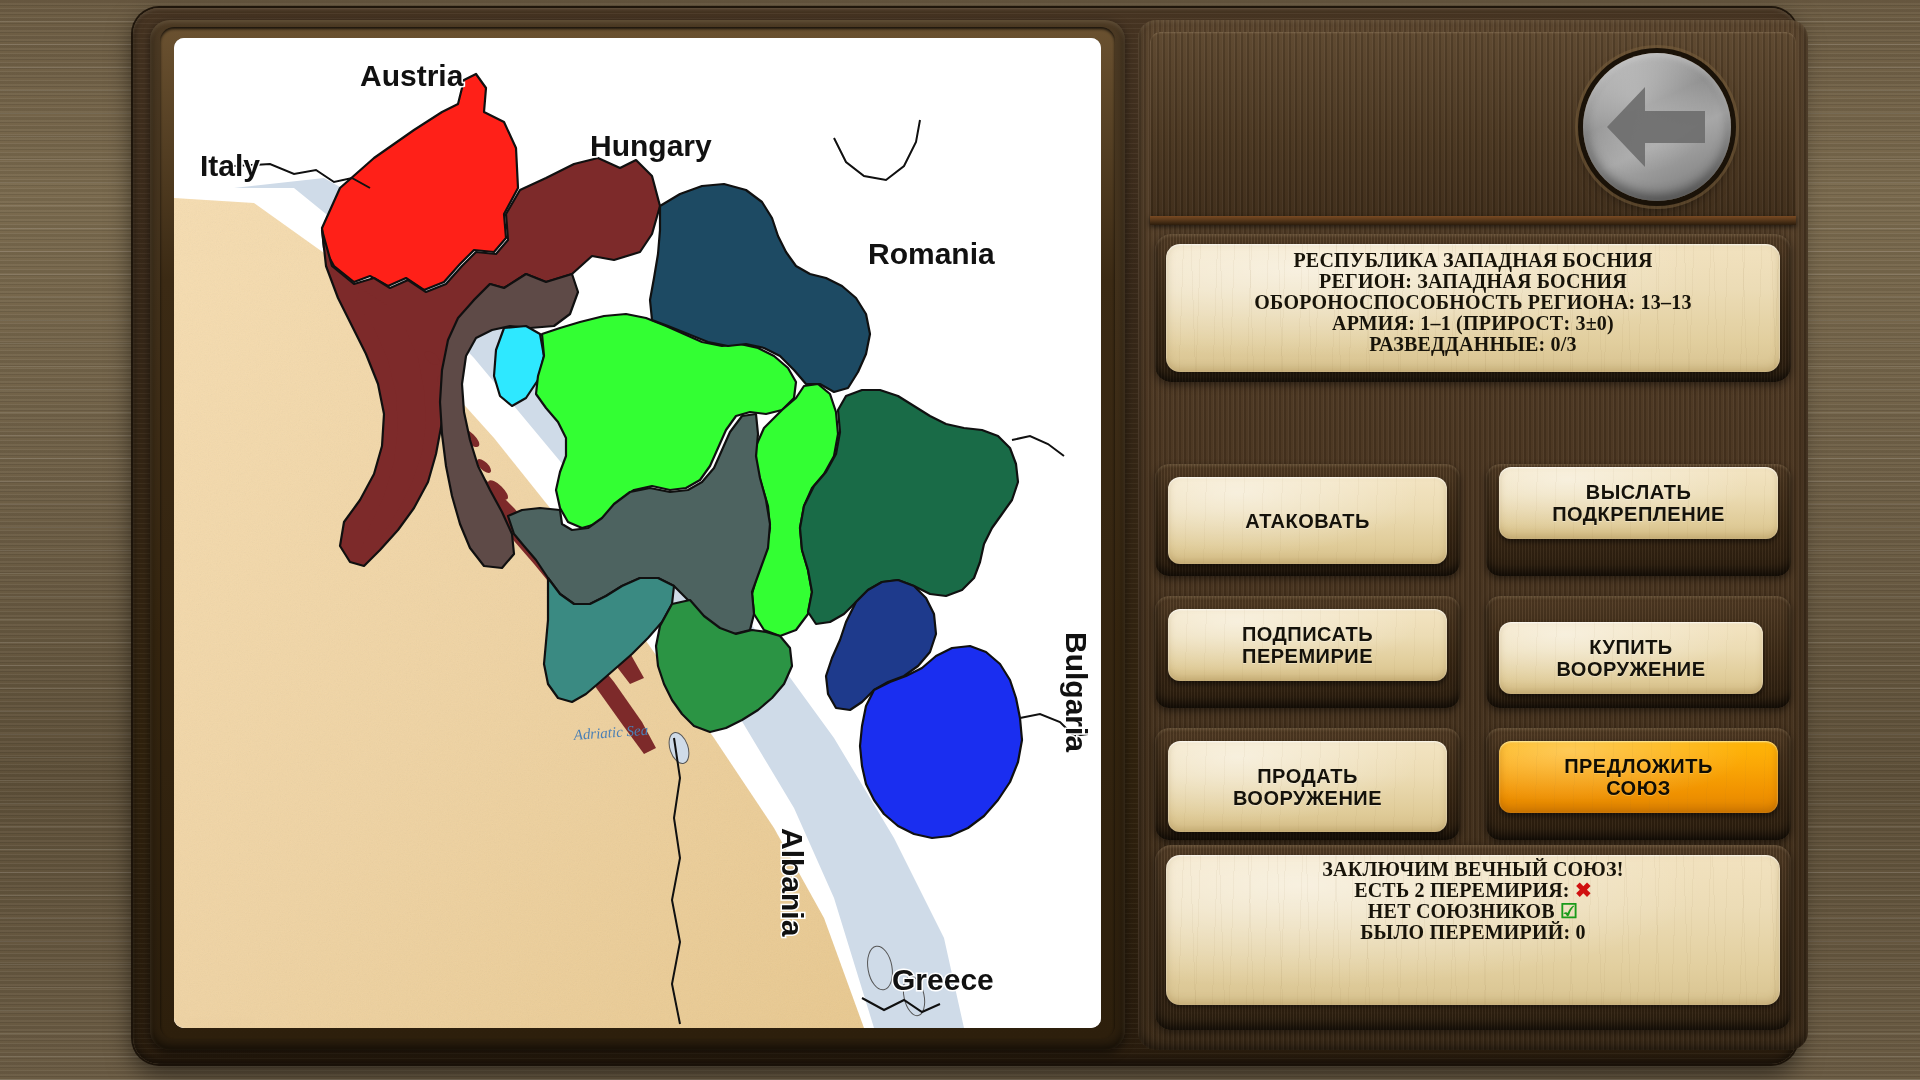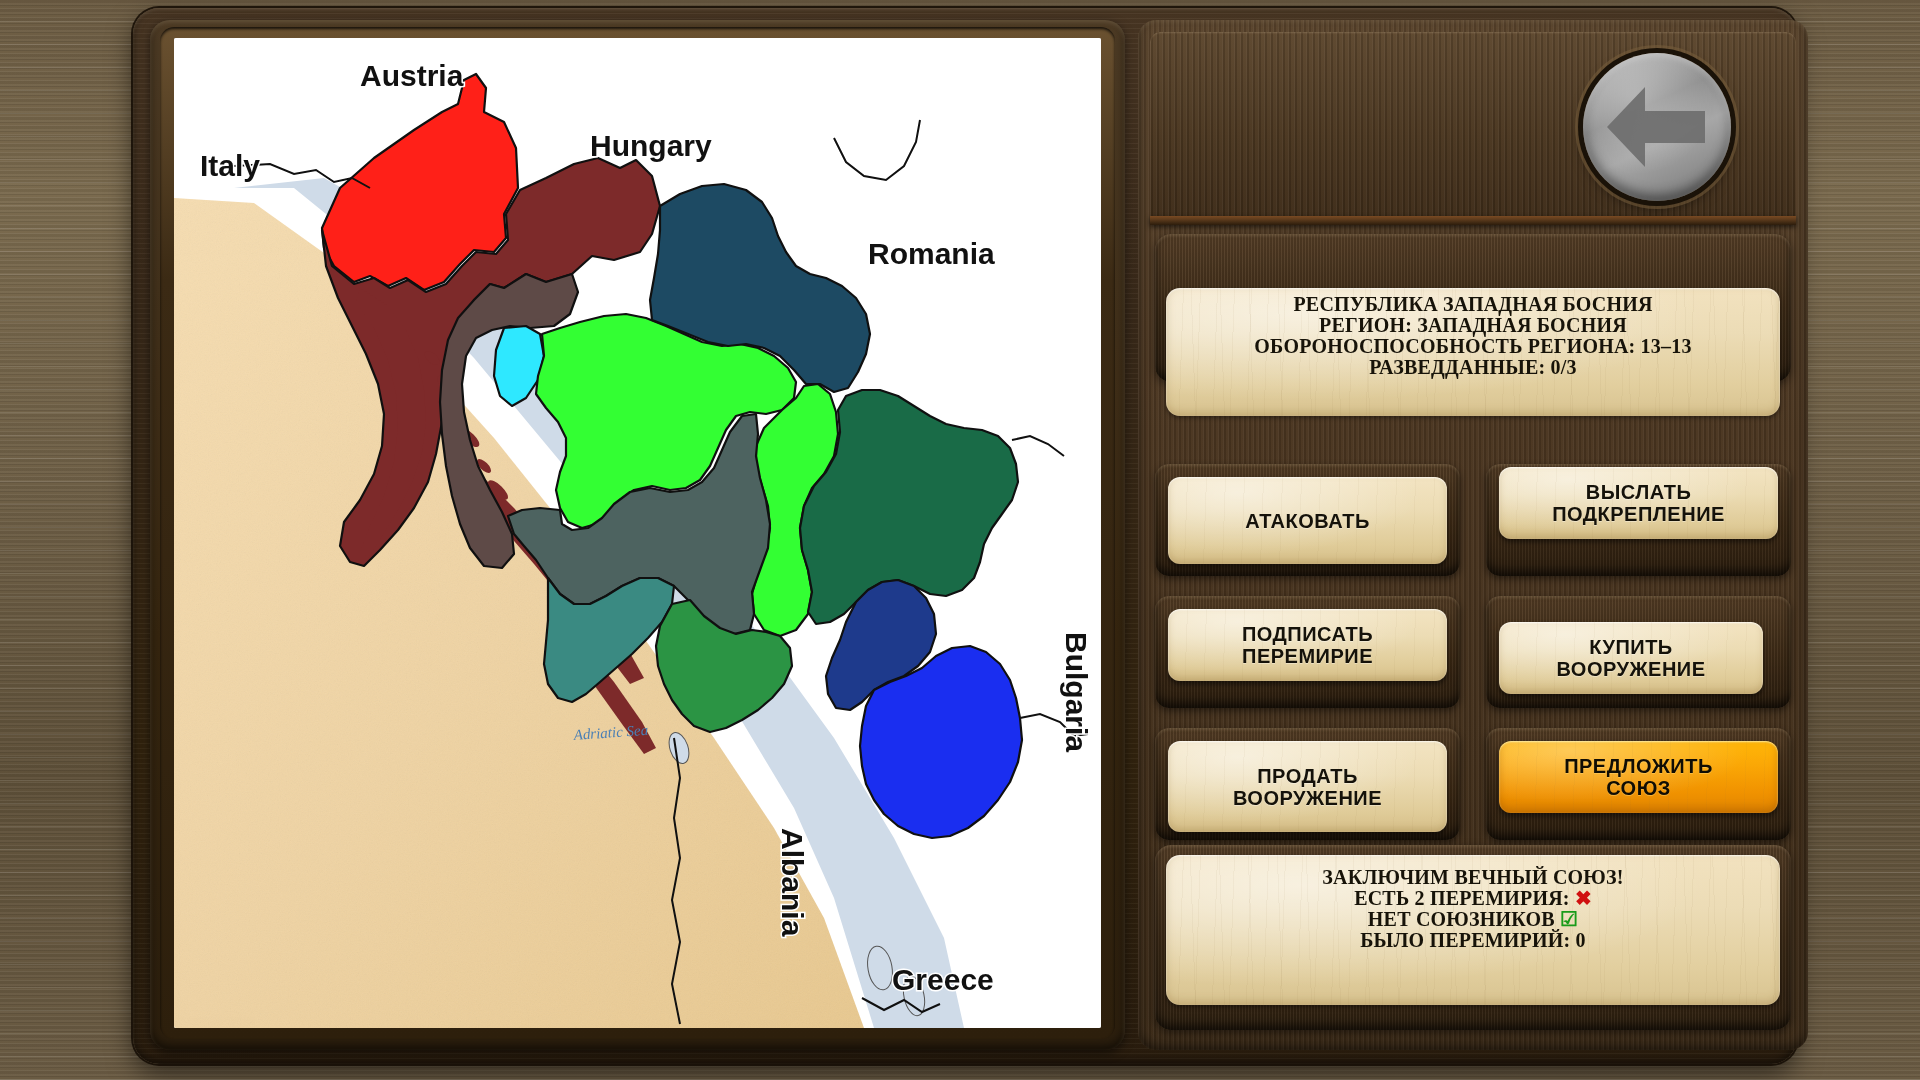--- a/index.html
+++ b/index.html
@@ -45,21 +45,21 @@
     padding:6px;box-sizing:border-box;
   }
   #map-inner-bevel{
     position:absolute;left:160px;top:27px;width:955px;height:1012px;
     border-radius:14px;
     background:linear-gradient(180deg,#6a5130 0%,#3b2a14 25%,#2d1f0c 100%);
     box-shadow: inset 0 2px 3px rgba(0,0,0,0.8);
   }
   #map-canvas{
     position:absolute;left:174px;top:38px;width:927px;height:990px;
-    overflow:hidden;background:#ffffff;border-radius:2px;
+    overflow:hidden;background:#ffffff;border-radius:10px;
     box-shadow: inset 0 0 0 1px rgba(0,0,0,0.25);
   }
   #map-canvas svg{display:block;width:927px;height:990px;}
   .clabel{
     font-family:"Liberation Sans", sans-serif;font-weight:bold;
     fill:#111;stroke:#ffffff;stroke-width:3px;paint-order:stroke fill;
   }
   .sealabel{
     font-family:"Liberation Serif", serif;font-style:italic;
     fill:#4a7fb5;font-size:15px;
@@ -130,21 +130,21 @@
   .plaque::after{
     content:"";position:absolute;inset:0;pointer-events:none;
     background:
       repeating-linear-gradient(92deg, rgba(140,110,60,0.06) 0px, rgba(140,110,60,0.06) 1px,
         rgba(0,0,0,0) 1px, rgba(0,0,0,0) 17px),
       repeating-linear-gradient(88deg, rgba(120,92,48,0.05) 0px, rgba(120,92,48,0.05) 1px,
         rgba(0,0,0,0) 1px, rgba(0,0,0,0) 29px);
   }
   
   #info-frame{left:1155px;top:234px;width:636px;height:148px;}
-  #info-plaque{left:1166px;top:244px;width:614px;height:128px;margin-top:44px;}
+  #info-plaque{left:1166px;top:244px;width:614px;height:128px;}
   .info-line{
     position:relative;z-index:2;text-align:center;color:#171309;
     font-family:"Liberation Serif", serif;font-weight:bold;font-size:20px;
     letter-spacing:.2px;line-height:21px;text-transform:uppercase;
     font-variant:small-caps;white-space:nowrap;
   }
   #info-plaque .lines{padding-top:6px;}
   
   .btn-frame{
     position:absolute;border-radius:14px;
@@ -354,20 +354,21 @@
       <polygon points="40,6 40,30 100,30 100,62 40,62 40,86 2,46" fill="#6e6e6e" opacity="0.92"></polygon>
     </svg>
   </div>
 
   <div class="plaque-frame" id="info-frame"></div>
   <div class="plaque" id="info-plaque">
     <div class="lines">
       <div class="info-line">Республика Западная Босния</div>
       <div class="info-line">Регион: Западная Босния</div>
       <div class="info-line">Обороноспособность региона: 13–13</div>
+      <div class="info-line">Армия: 1–1 (Прирост: 3±0)</div>
       <div class="info-line">Разведданные: 0/3</div>
     </div>
   </div>
 
   <div class="btn-frame" style="left:1155px;top:464px;width:305px;height:112px;"></div>
   <div class="btn" style="left:1168px;top:477px;width:279px;height:87px;">
     <span>Атаковать</span>
   </div>
 
   <div class="btn-frame" style="left:1486px;top:464px;width:305px;height:112px;"></div>
@@ -405,21 +406,21 @@
   <div class="btn-frame" style="left:1486px;top:728px;width:305px;height:112px;"></div>
   <div class="btn highlight" style="left:1499px;top:741px;width:279px;height:72px;">
     <span>
       <span style="display:block">Предложить</span>
       <span style="display:block">Союз</span>
     </span>
   </div>
 
   <div class="plaque-frame" id="alliance-frame"></div>
   <div class="plaque" id="alliance-plaque">
-    <div class="lines" style="padding-top:12px;">
+    <div class="lines" style="padding-top:4px;">
       <div class="info-line">Заключим вечный союз!</div>
       <div class="info-line">
         <span>Есть 2 перемирия:</span>
         <span class="bad-mark">✖</span>
       </div>
       <div class="info-line">
         <span>Нет союзников</span>
         <span class="ok-mark">☑</span>
       </div>
       <div class="info-line">Было перемирий: 0</div>

